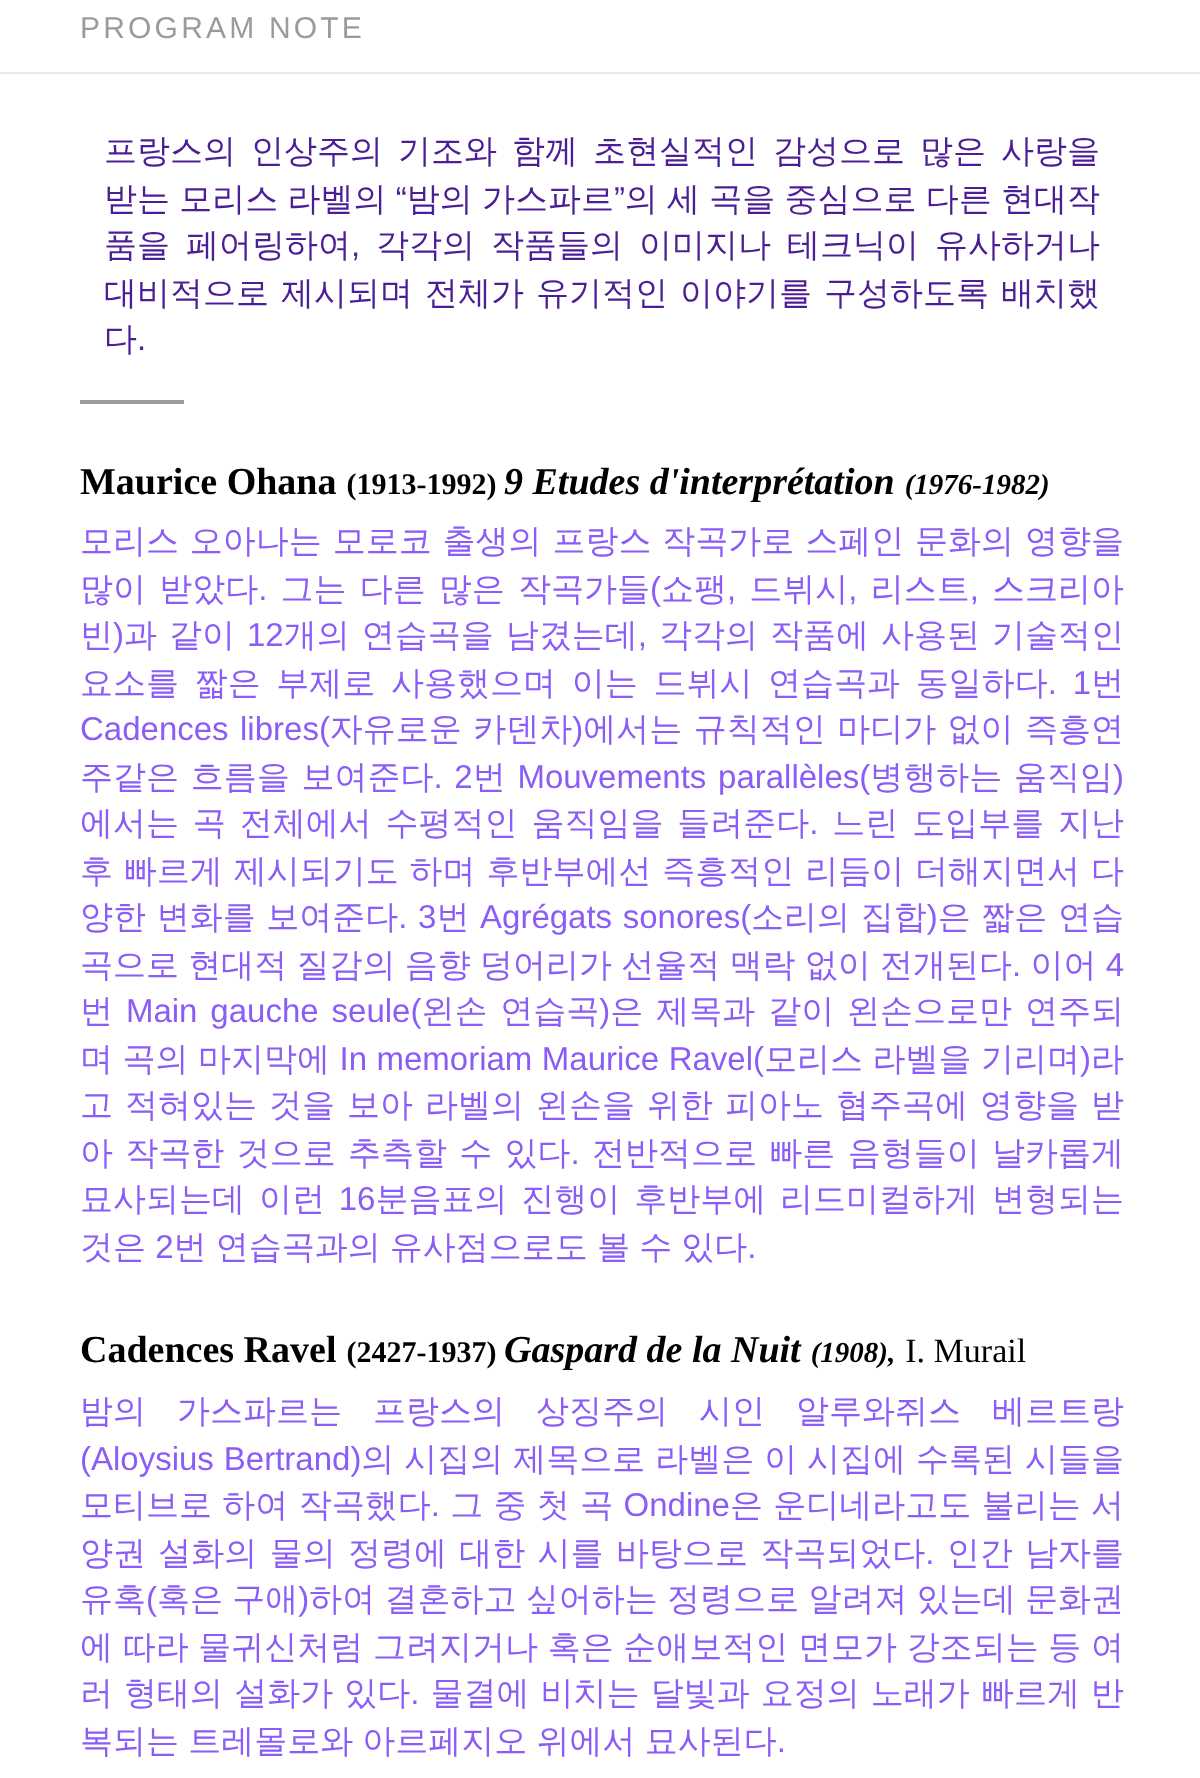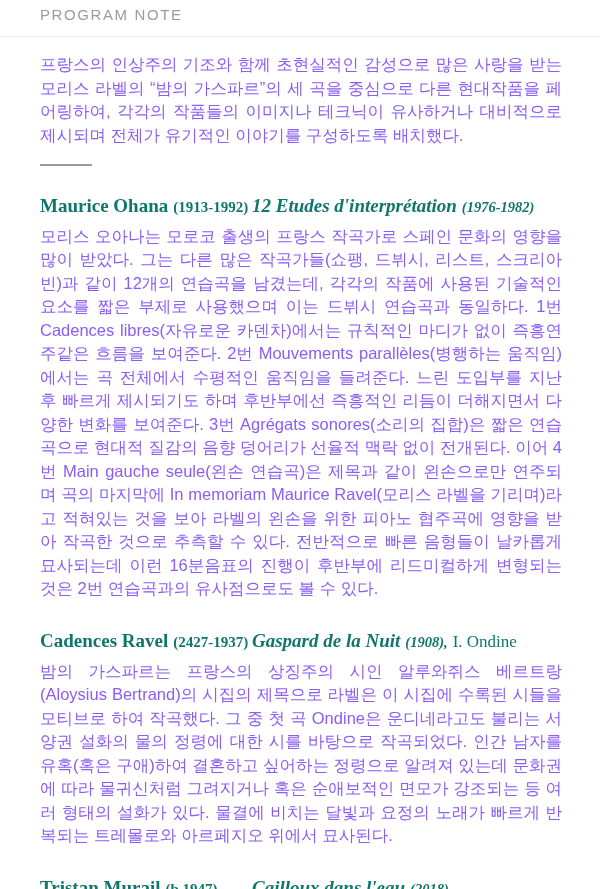--- a/index.html
+++ b/index.html
@@ -29,41 +29,41 @@
     margin-top: 13px;
     border: 0;
     border-top: 1px solid #e9e9e9;
     height: 0;
     width: 100%;
   }
   .content {
     padding: 16px 38px 0 40px;
   }
   .intro {
-    margin: 0;
+    margin: 12px;
     font-size: 16.5px;
     line-height: 23.5px;
     text-align: justify;
-    color: #8b5cf6;
+    color: #4c1d95;
   }
   .short-divider {
     width: 52px;
     height: 2px;
     background: #9c9c9c;
     margin-top: 17px;
   }
   section {
     margin-top: 30px;
   }
   .sec-head {
     display: flex;
     align-items: flex-end;
     margin: 0 0 9px 0;
     font-family: "Liberation Serif", serif;
-    color: #0f766e;
+    color: #000000;
     font-size: 19px;
     line-height: 1.05;
     font-weight: 700;
   }
   .head-left {
     flex: 0 0 212px;
     white-space: nowrap;
   }
   .head-right {
     flex: 1;
@@ -117,33 +117,33 @@
     <p class="intro">프랑스의 인상주의 기조와 함께 초현실적인 감성으로 많은 사랑을 받는 모리스 라벨의 “밤의 가스파르”의 세 곡을 중심으로 다른 현대작품을 페어링하여, 각각의 작품들의 이미지나 테크닉이 유사하거나 대비적으로 제시되며 전체가 유기적인 이야기를 구성하도록 배치했다.</p>
 
     <div class="short-divider"></div>
 
     <section>
       <h2 class="sec-head">
         <span class="head-left">
           <span class="composer">Maurice Ohana</span><span class="composer-dates">(1913-1992)</span>
         </span>
         <span class="head-right">
-          <span class="work">12 Etudes d'interprétation</span><span class="work-dates">(1976-1982)</span><span class="movement"></span>
+          <span class="work">9 Etudes d'interprétation</span><span class="work-dates">(1976-1982)</span><span class="movement"></span>
         </span>
       </h2>
       <p class="sec-body">모리스 오아나는 모로코 출생의 프랑스 작곡가로 스페인 문화의 영향을 많이 받았다. 그는 다른 많은 작곡가들(쇼팽, 드뷔시, 리스트, 스크리아빈)과 같이 12개의 연습곡을 남겼는데, 각각의 작품에 사용된 기술적인 요소를 짧은 부제로 사용했으며 이는 드뷔시 연습곡과 동일하다. 1번 Cadences libres(자유로운 카덴차)에서는 규칙적인 마디가 없이 즉흥연주같은 흐름을 보여준다. 2번 Mouvements parallèles(병행하는 움직임)에서는 곡 전체에서 수평적인 움직임을 들려준다. 느린 도입부를 지난 후 빠르게 제시되기도 하며 후반부에선 즉흥적인 리듬이 더해지면서 다양한 변화를 보여준다. 3번 Agrégats sonores(소리의 집합)은 짧은 연습곡으로 현대적 질감의 음향 덩어리가 선율적 맥락 없이 전개된다. 이어 4번 Main gauche seule(왼손 연습곡)은 제목과 같이 왼손으로만 연주되며 곡의 마지막에 In memoriam Maurice Ravel(모리스 라벨을 기리며)라고 적혀있는 것을 보아 라벨의 왼손을 위한 피아노 협주곡에 영향을 받아 작곡한 것으로 추측할 수 있다. 전반적으로 빠른 음형들이 날카롭게 묘사되는데 이런 16분음표의 진행이 후반부에 리드미컬하게 변형되는 것은 2번 연습곡과의 유사점으로도 볼 수 있다.</p>
     </section>
 
     <section>
       <h2 class="sec-head">
         <span class="head-left">
           <span class="composer">Cadences Ravel</span><span class="composer-dates">(2427-1937)</span>
         </span>
         <span class="head-right">
-          <span class="work">Gaspard de la Nuit</span><span class="work-dates">(1908),</span><span class="movement">I. Ondine</span>
+          <span class="work">Gaspard de la Nuit</span><span class="work-dates">(1908),</span><span class="movement">I. Murail</span>
         </span>
       </h2>
       <p class="sec-body">밤의 가스파르는 프랑스의 상징주의 시인 알루와쥐스 베르트랑(Aloysius Bertrand)의 시집의 제목으로 라벨은 이 시집에 수록된 시들을 모티브로 하여 작곡했다. 그 중 첫 곡 Ondine은 운디네라고도 불리는 서양권 설화의 물의 정령에 대한 시를 바탕으로 작곡되었다. 인간 남자를 유혹(혹은 구애)하여 결혼하고 싶어하는 정령으로 알려져 있는데 문화권에 따라 물귀신처럼 그려지거나 혹은 순애보적인 면모가 강조되는 등 여러 형태의 설화가 있다. 물결에 비치는 달빛과 요정의 노래가 빠르게 반복되는 트레몰로와 아르페지오 위에서 묘사된다.</p>
     </section>
 
     <section>
       <h2 class="sec-head">
         <span class="head-left">
           <span class="composer">Tristan Murail</span><span class="composer-dates">(b.1947)</span>
         </span>

